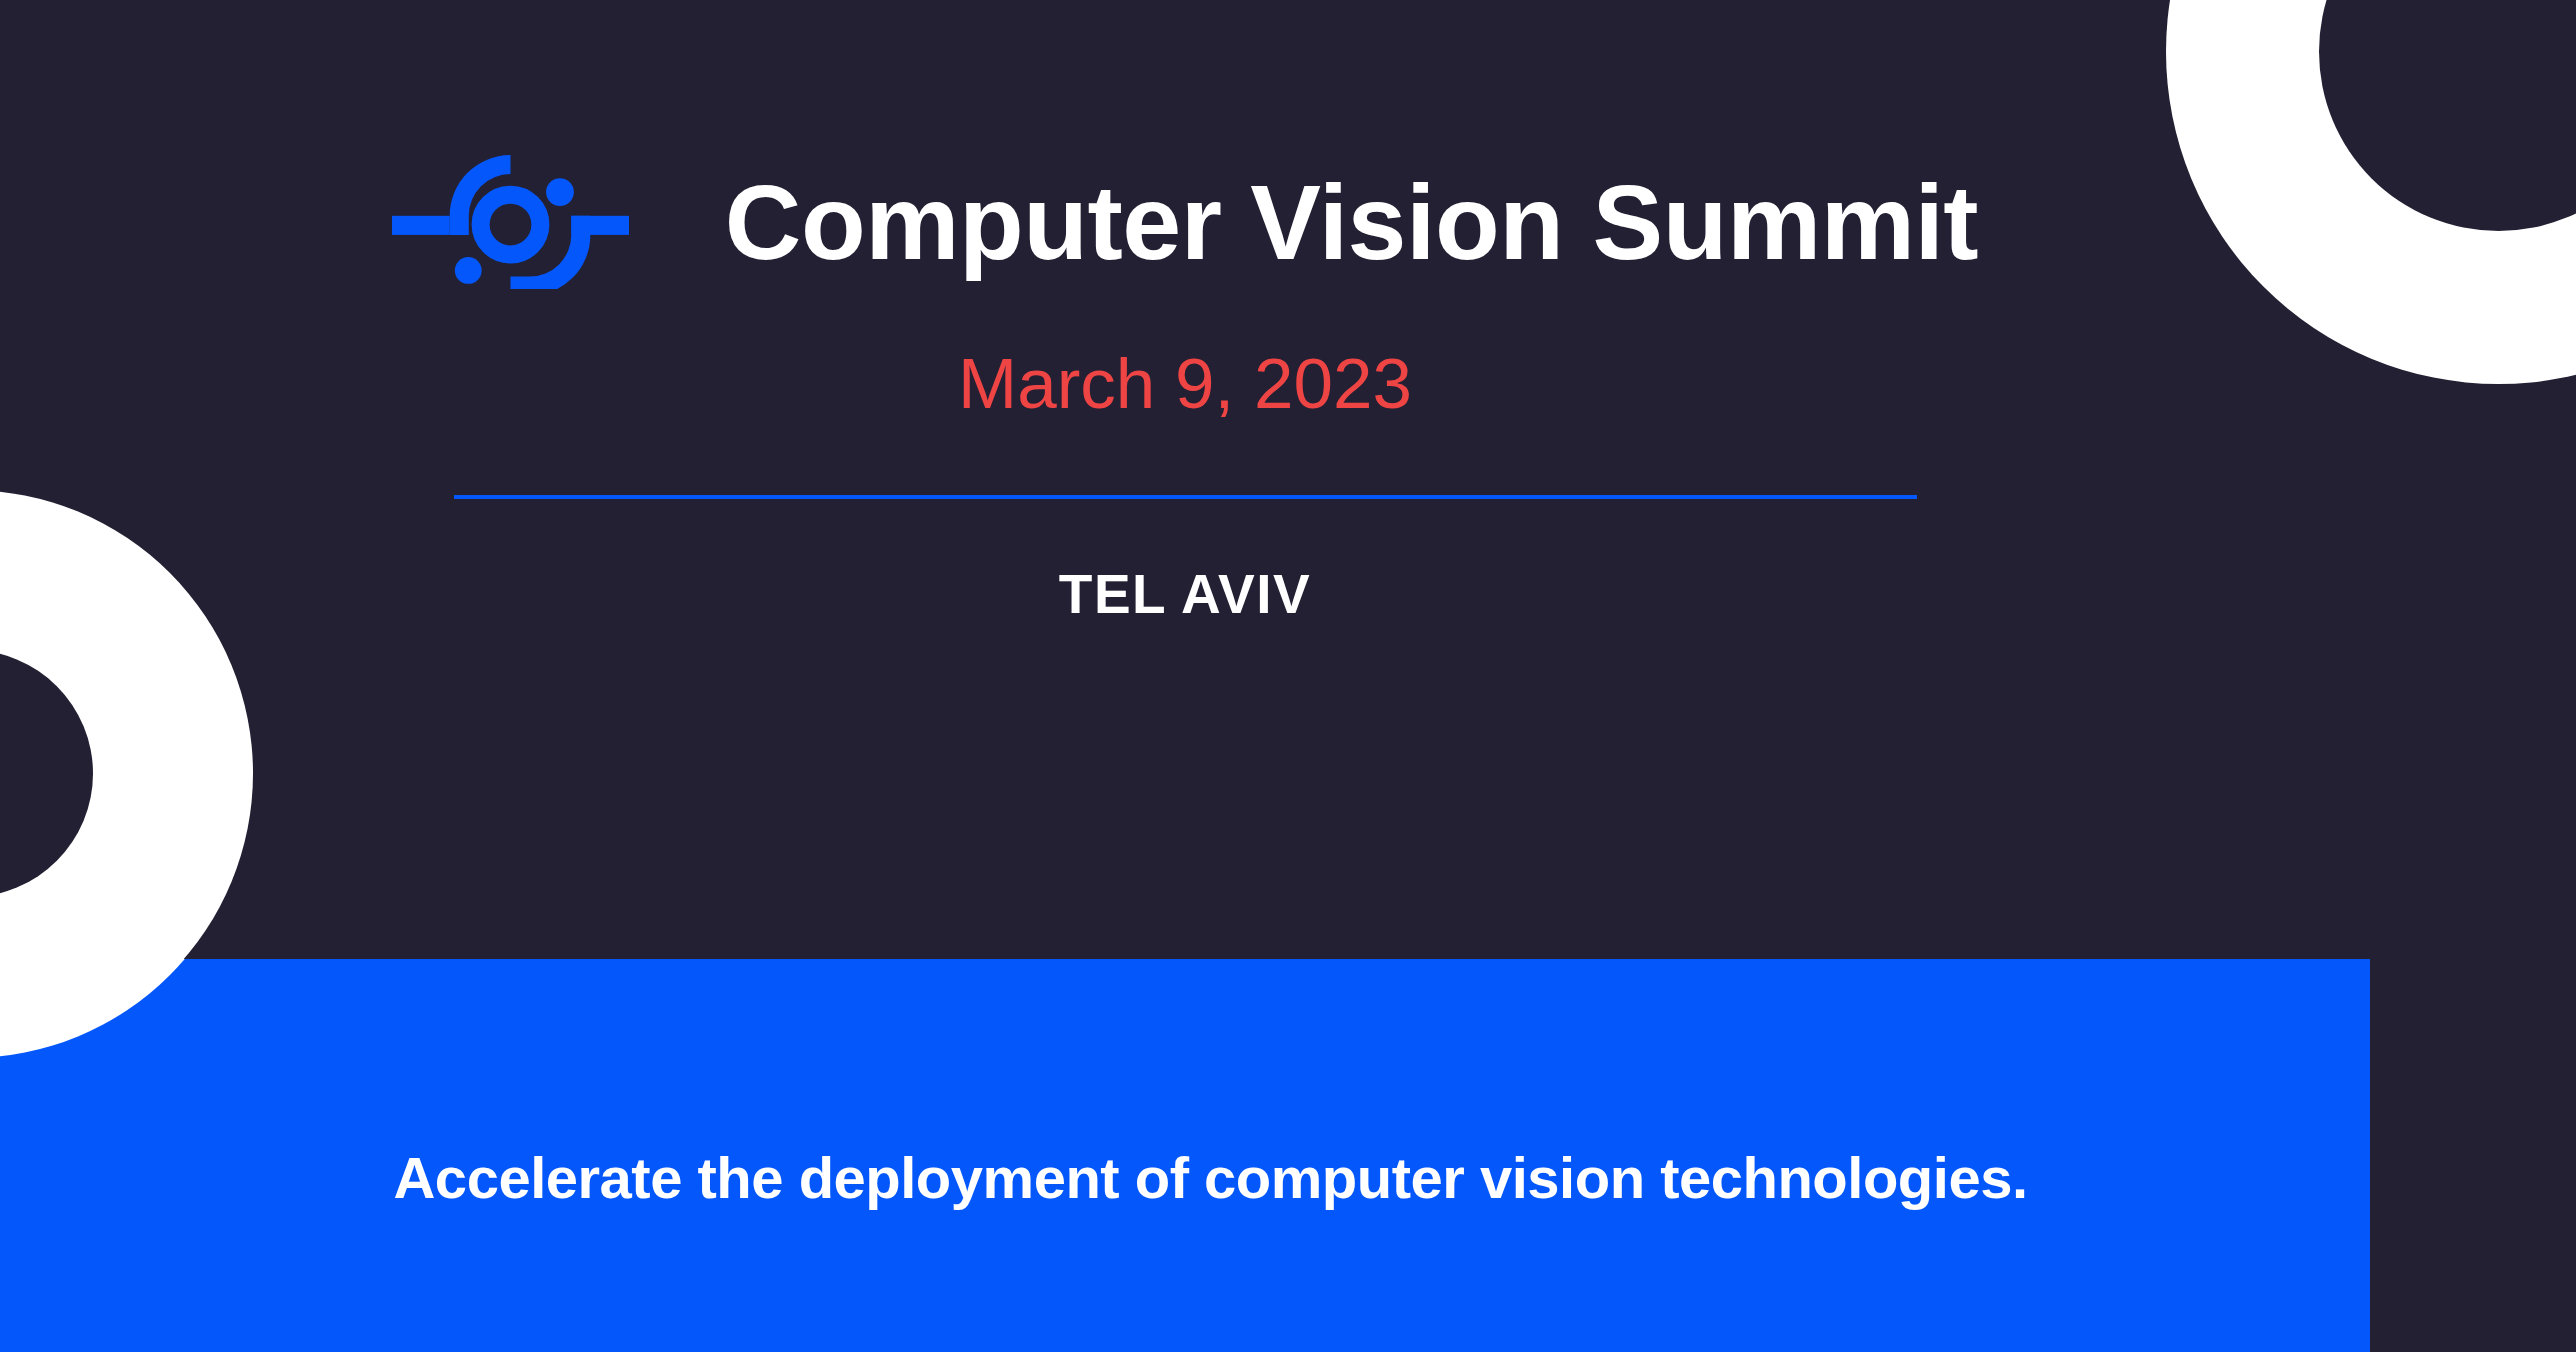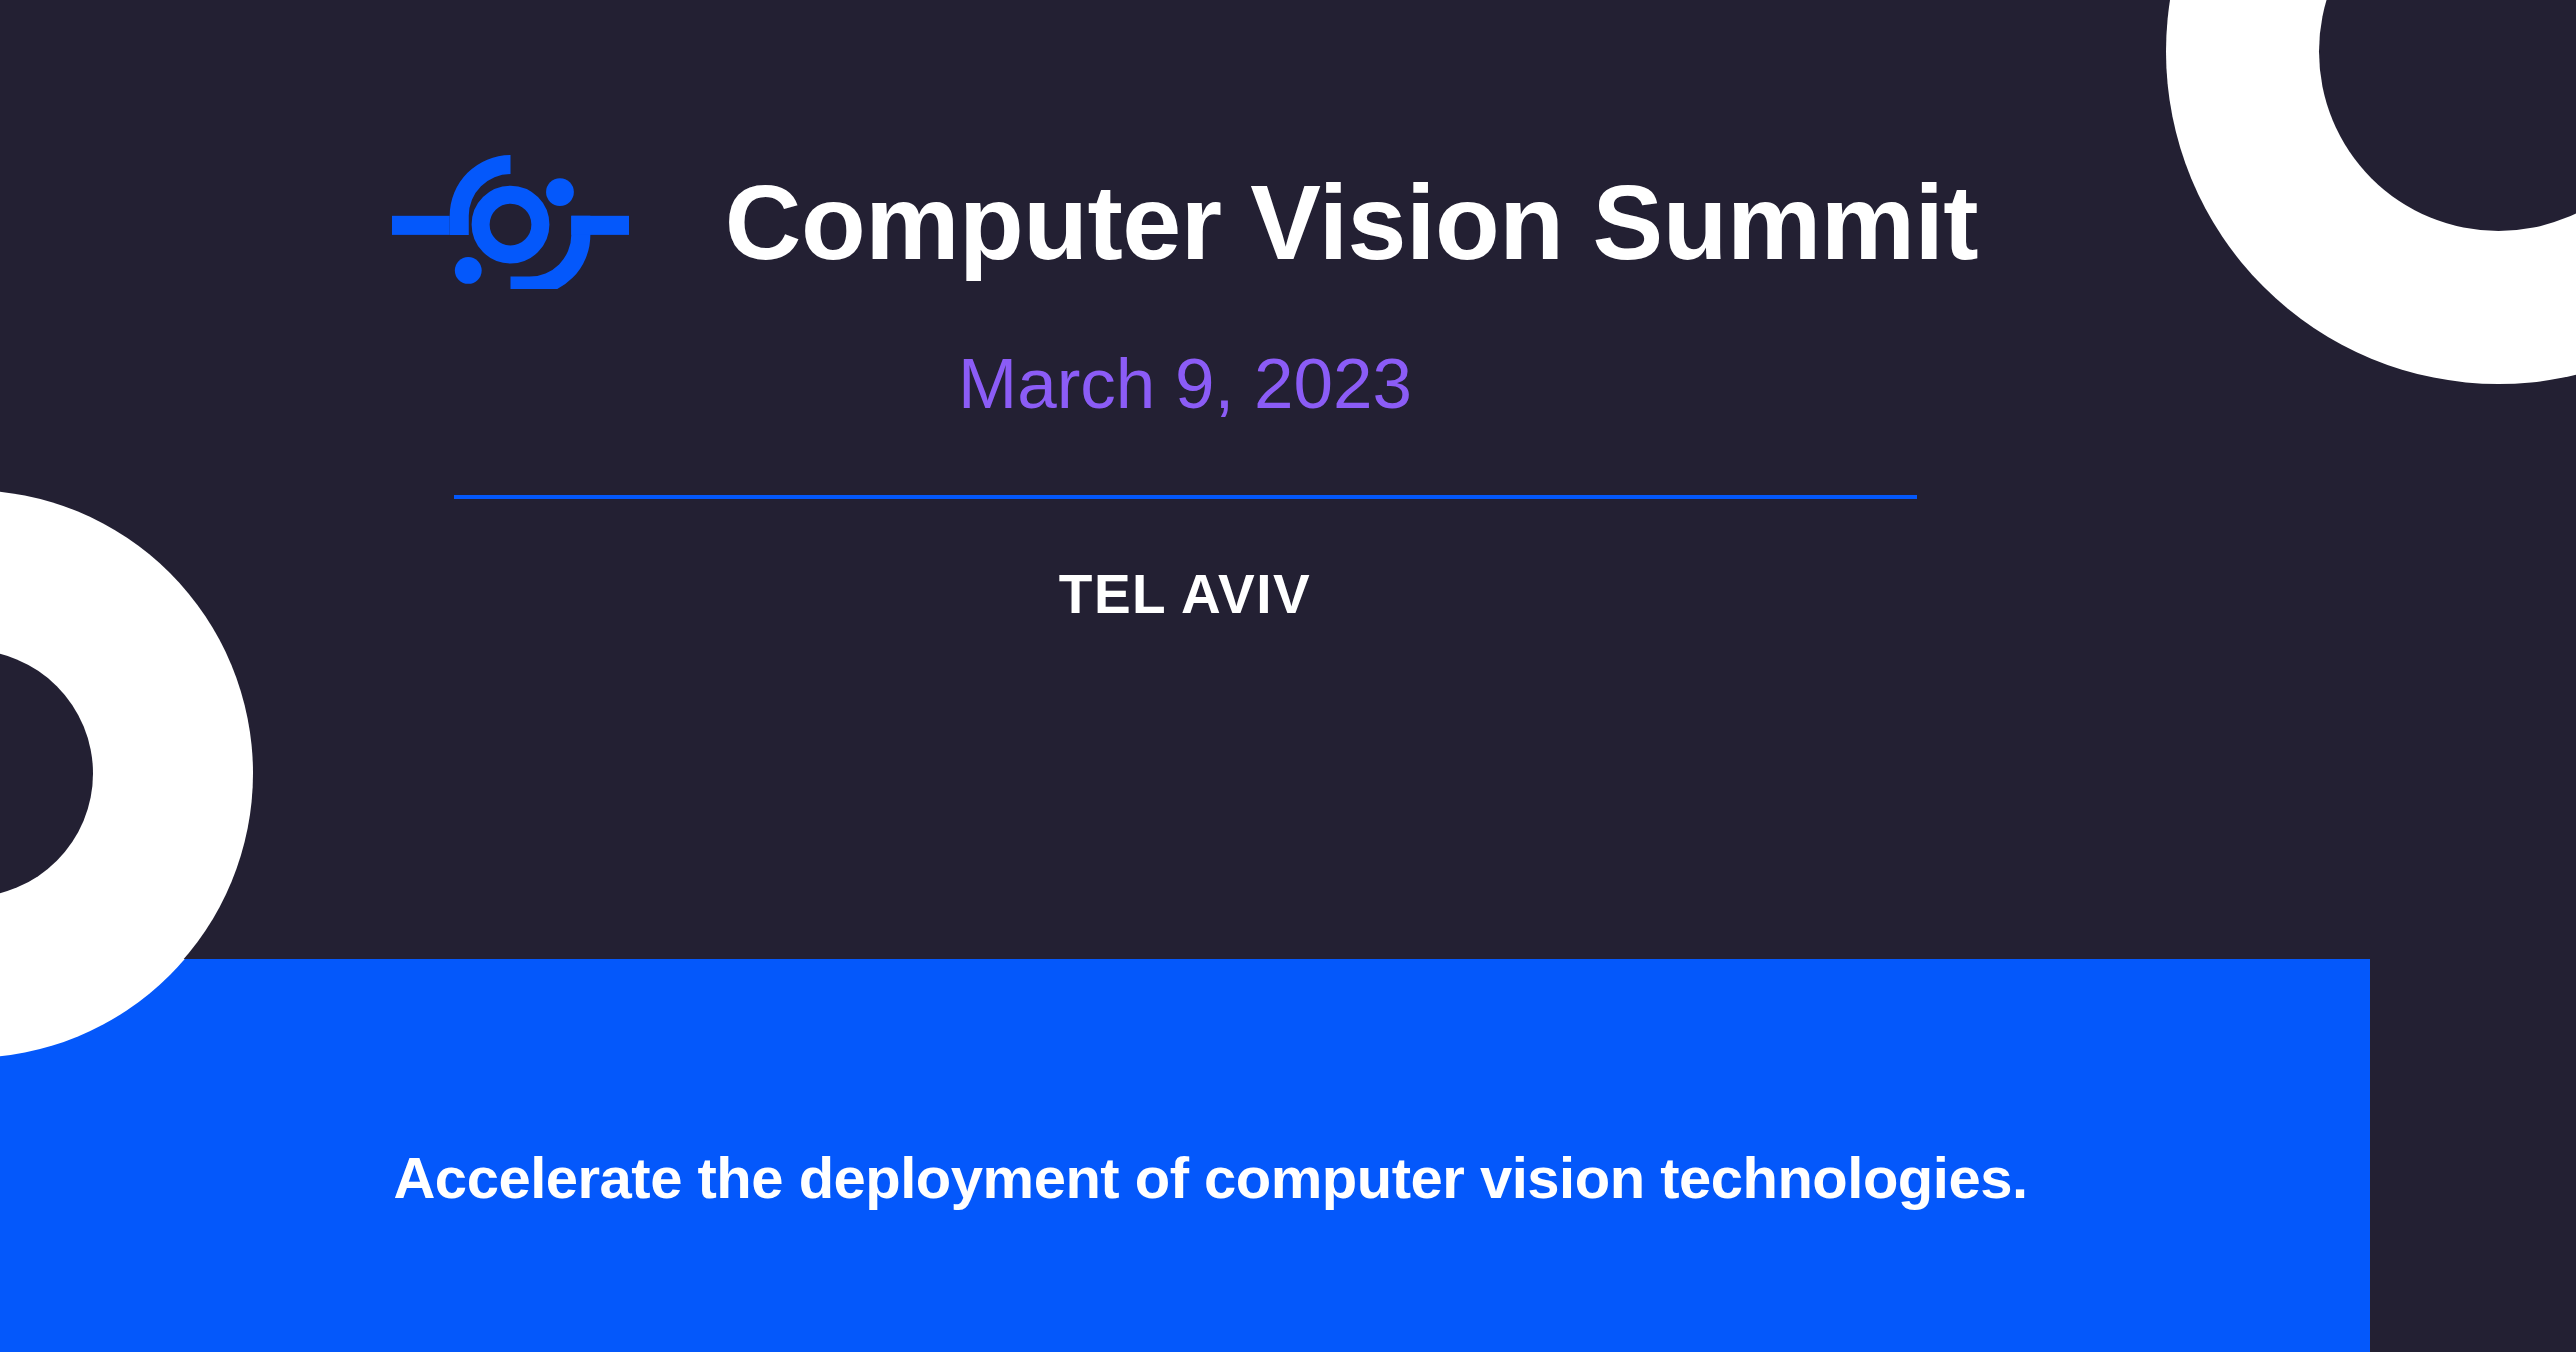--- a/index.html
+++ b/index.html
@@ -122,21 +122,21 @@
   #event-title {
     color: #ffffff;
     font-size: 106px;
     font-weight: 700;
     letter-spacing: -0.5px;
     line-height: 1;
     white-space: nowrap;
   }
 
   #event-date {
-    color: #8b5cf6;
+    color: #ef4444;
     font-size: 71px;
     font-weight: 400;
     line-height: 1;
     margin-top: 59px;
     white-space: nowrap;
   }
 
   #divider {
     width: 1463px;
     height: 3.6px;

